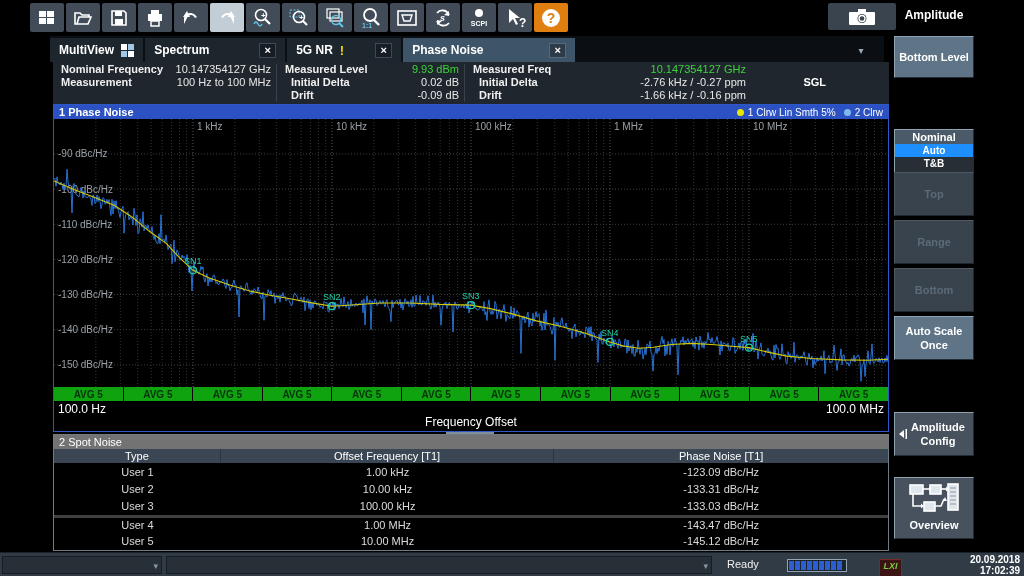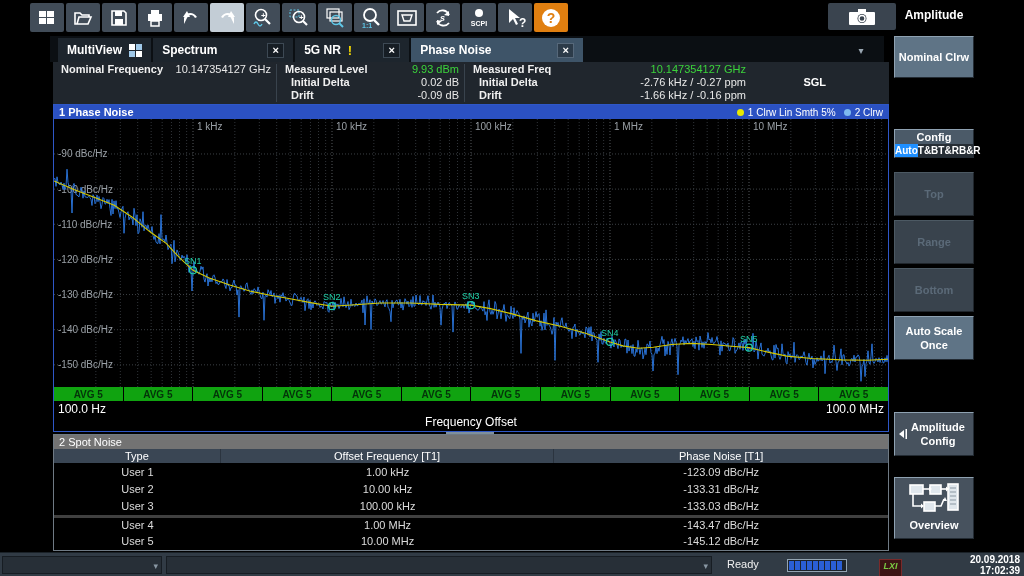--- a/index.html
+++ b/index.html
@@ -10,21 +10,21 @@
 
   
   .tb-btn{position:absolute;top:3px;width:34px;height:29px;background:#414c58;border-radius:2px;
     display:flex;align-items:center;justify-content:center;}
   .tb-btn.light{background:#c3cdd6;}
   .tb-btn.orange{background:#e07f10;}
   .cam-btn{position:absolute;top:3px;left:828px;width:68px;height:27px;background:#3a444f;border-radius:2px;
     display:flex;align-items:center;justify-content:center;}
 
   
-  #tabbar{position:absolute;left:50px;top:36px;width:834px;height:26px;background:#0b0f13;display:flex;align-items:flex-end;padding-left:8px;}
+  #tabbar{position:absolute;left:50px;top:36px;width:834px;height:26px;background:#0b0f13;display:flex;align-items:flex-end;}
   .tab{height:24px;display:flex;align-items:center;gap:7px;padding:0 9px;background:#1d252d;margin-right:2px;
     font-size:12px;font-weight:bold;color:#fff;}
   .tab.active{background:#3e5468;}
   .tab .close{width:17px;height:15px;background:#161d24;border:1px solid #3d4954;display:flex;align-items:center;
     justify-content:center;font-size:11px;font-weight:bold;color:#fff;line-height:1;}
   .tab.active .close{background:#2c3b49;border-color:#56687a;}
   .warn{color:#f4d800;font-weight:bold;font-size:13px;}
   #tab-overflow{position:absolute;left:852px;top:42px;width:18px;height:16px;color:#9aa7b2;font-size:10px;
     display:flex;align-items:center;justify-content:center;}
 
@@ -68,21 +68,21 @@
 
   
   #sb-title{position:absolute;left:884px;top:8px;width:100px;text-align:center;font-weight:bold;font-size:12px;}
   .skey{position:absolute;left:894px;width:80px;background:#5f7486;border:1px solid;
     border-color:#8fa2b2 #232b33 #232b33 #8fa2b2;display:flex;align-items:center;justify-content:center;
     text-align:center;font-size:11px;font-weight:bold;color:#fff;line-height:1.3;}
   .skey.disabled{background:#39434d;color:#5b6a78;border-color:#4c5963 #20262c #20262c #4c5963;}
   .skey.dark{background:#47525e;flex-direction:column;gap:3px;}
   #scalepanel{position:absolute;left:894px;top:129px;width:80px;border:1px solid;border-color:#8fa2b2 #232b33 #232b33 #8fa2b2;}
   #scalepanel .ptitle{height:14px;background:#4b5a68;text-align:center;font-size:11px;font-weight:bold;line-height:14px;}
-  #scalegrid{display:grid;grid-template-columns:1fr 1fr 1fr 1fr;background:#272e35;}
+  #scalegrid{display:grid;grid-template-columns:1fr;background:#272e35;}
   .scell{height:13px;display:flex;align-items:center;justify-content:center;font-size:10px;font-weight:bold;}
   .scell.sel{background:#1e8fff;}
   .cfg-icon{position:absolute;left:4px;top:50%;transform:translateY(-50%);display:flex;align-items:center;}
 
   
   #statusbar{position:absolute;left:0;top:552px;width:1024px;height:24px;background:#313b45;border-top:1px solid #1a2127;}
   .sdrop{position:absolute;top:3px;height:18px;background:#272f37;border:1px solid #171d23;}
   .sdrop .arr{position:absolute;right:3px;top:4px;color:#8a98a4;font-size:9px;}
   #ready{position:absolute;left:727px;top:5px;font-size:11px;color:#f0f0f0;}
   #progress{position:absolute;left:787px;top:6px;width:60px;height:13px;border:1px solid #93a4b2;background:#1c232a;
@@ -239,20 +239,24 @@
       <span class="close" style="margin-left:auto;">×</span>
     </div>
   </div>
   <div id="tab-overflow">▾</div>
 
   <div id="infobar">
     <div class="info-col" style="width:224px;">
       <div class="info-row">
           <span class="ilabel">Nominal Frequency</span>
           <span class="ival">10.147354127 GHz</span>
+        </div>
+      <div class="info-row">
+          <span class="ilabel">Measurement</span>
+          <span class="ival">100 Hz to 100 MHz</span>
         </div>
       <div class="vdiv"></div>
     </div>
     <div class="info-col" style="width:188px;">
       <div class="info-row">
           <span class="ilabel">Measured Level</span>
           <span class="ival green">9.93 dBm</span>
         </div>
       <div class="info-row">
           <span class="ilabel" style="padding-left:6px;">Initial Delta</span>
@@ -429,24 +433,24 @@
         </div>
         <div class="sn-row">
           <div class="sn-cell w1">User 5</div>
           <div class="sn-cell w2">10.00 MHz</div>
           <div class="sn-cell w3">-145.12 dBc/Hz</div>
         </div>
       </div>
   </div>
 
   <div id="sb-title">Amplitude</div>
-  <div class="skey" style="top:36px;height:42px;">Nominal Clrw</div>
+  <div class="skey" style="top:36px;height:42px;">Bottom Level</div>
 
   <div id="scalepanel">
-    <div class="ptitle">Config</div>
+    <div class="ptitle">Nominal</div>
     <div id="scalegrid">
       <div class="scell sel">Auto</div>
       <div class="scell">T&amp;B</div>
       <div class="scell">T&amp;R</div>
       <div class="scell">B&amp;R</div>
     </div>
   </div>
 
   <div class="skey disabled" style="top:172px;height:44px;">Top</div>
   <div class="skey disabled" style="top:220px;height:44px;">Range</div>

